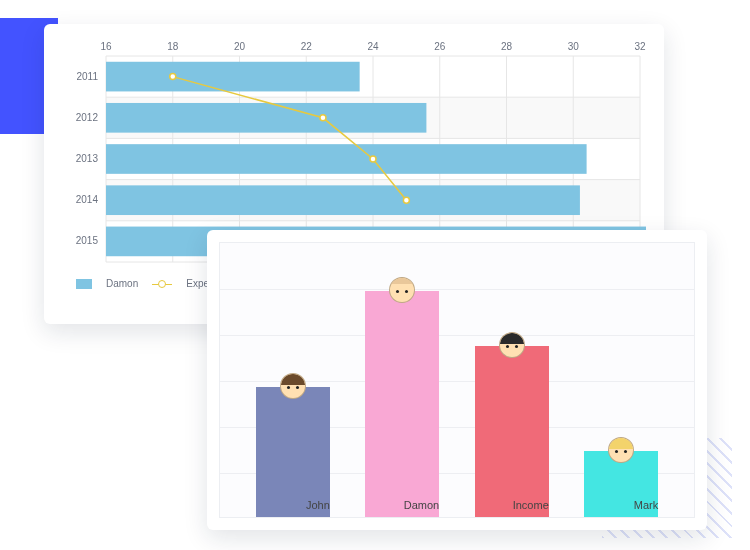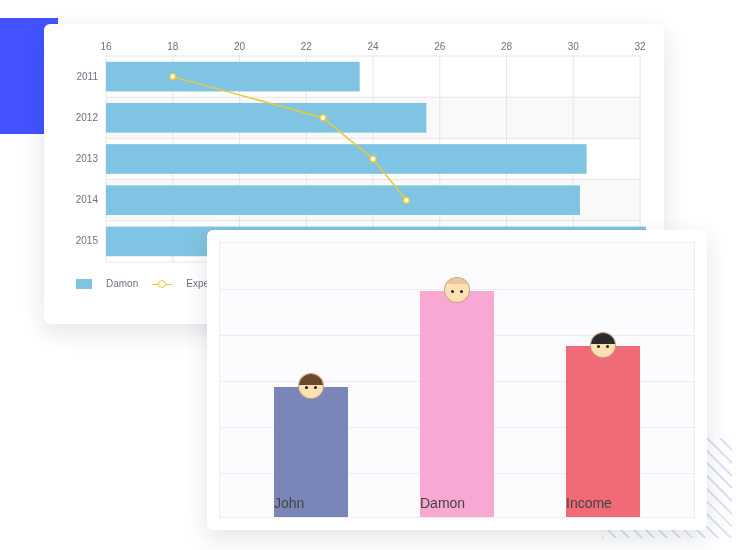--- a/index.html
+++ b/index.html
@@ -102,23 +102,23 @@
     position: relative;
     display:flex;
     flex-direction:column;
     align-items:center;
   }
   .b-bar-fill {
     width: 100%;
     position: relative;
   }
   .b-label {
-    font-size: 14px;
+    font-size: 11px;
     color: #444;
-    text-align:left;
+    text-align:right;
     padding: 6px 0 4px;
     position:absolute;
     bottom: 2px;
     left:0; right:0;
   }
   .avatar {
     position:absolute;
     top:-14px;
     left:50%;
     transform: translateX(-50%);
@@ -243,15 +243,23 @@
         </div>
       </div>
         <div class="b-bar">
         <div class="b-bar-fill" style="height:171.12px;background:#f06a78">
           <div class="avatar h-dark">
               <div class="face-dots"></div>
             </div>
           <div class="b-label">Income</div>
         </div>
       </div>
+        <div class="b-bar">
+        <div class="b-bar-fill" style="height:66.24px;background:#44e6e2">
+          <div class="avatar h-blond">
+              <div class="face-dots"></div>
+            </div>
+          <div class="b-label">Mark</div>
+        </div>
+      </div>
       </div>
   </div>
 </div>
 
 </body></html>

